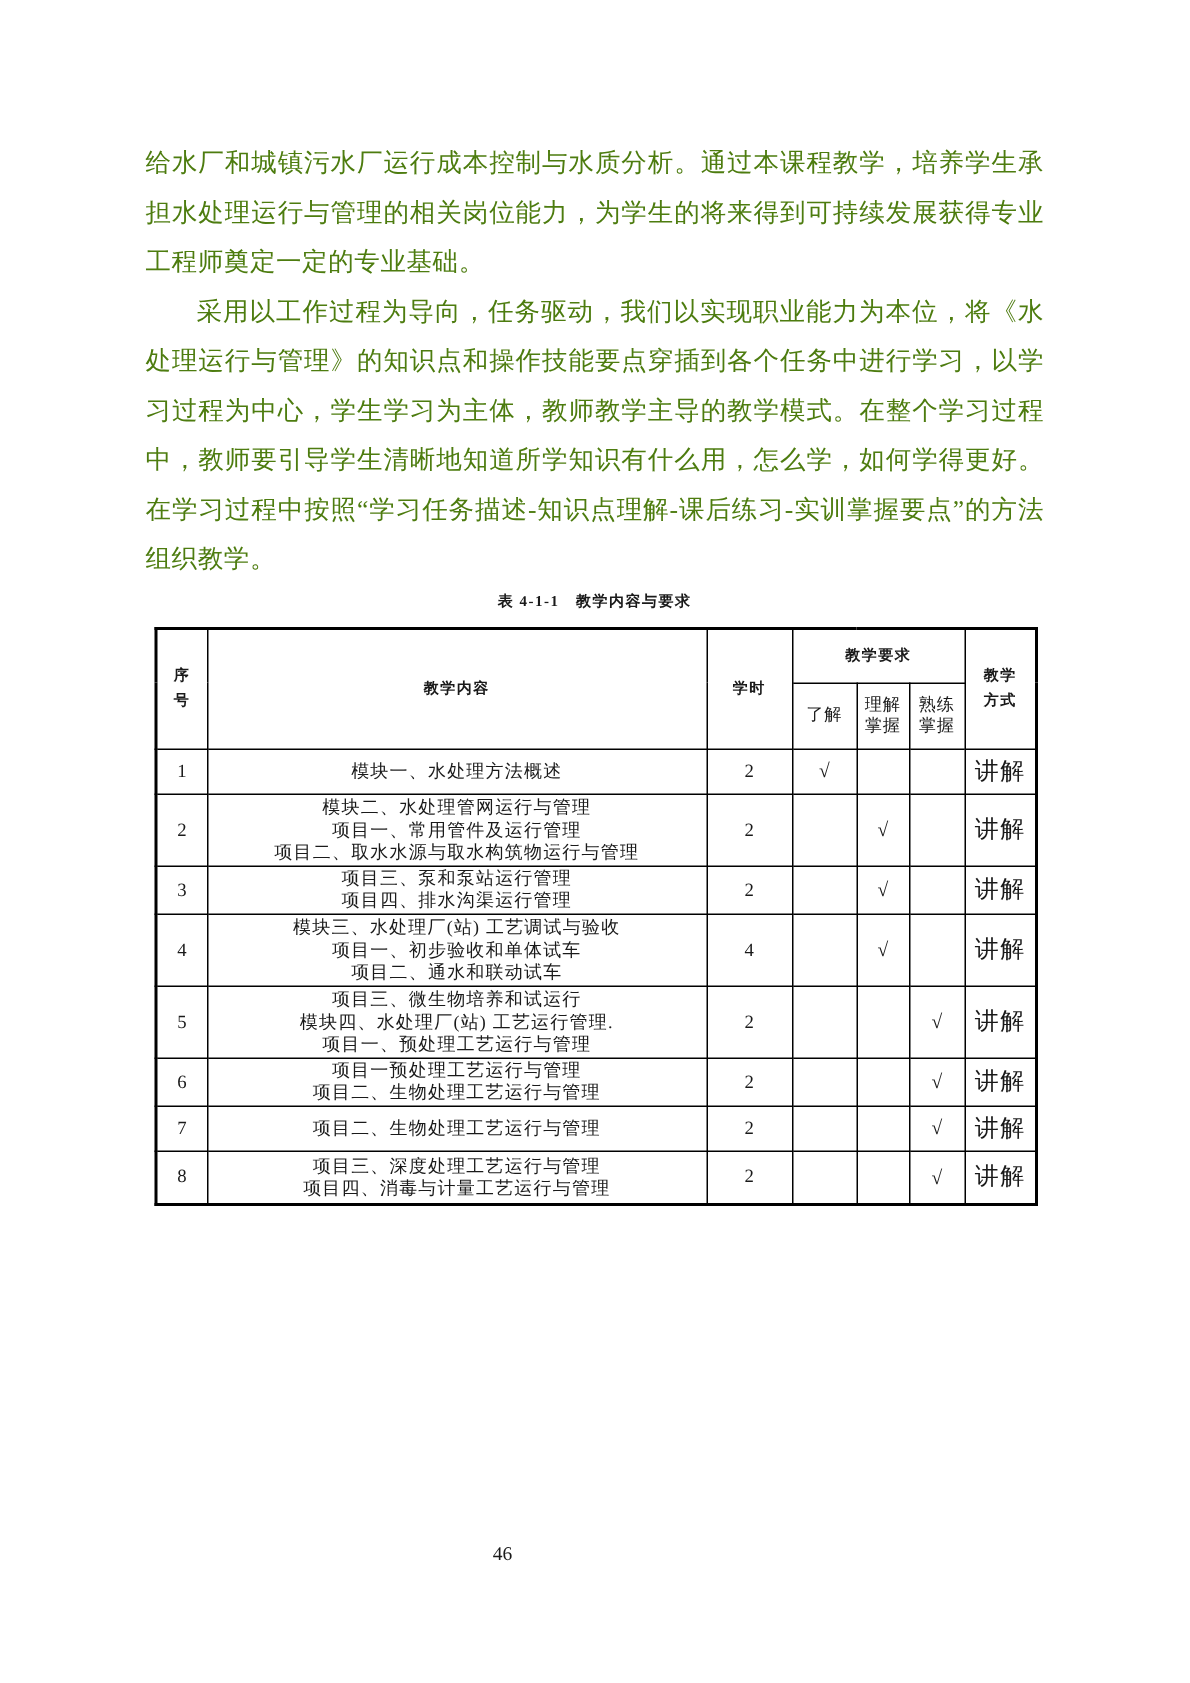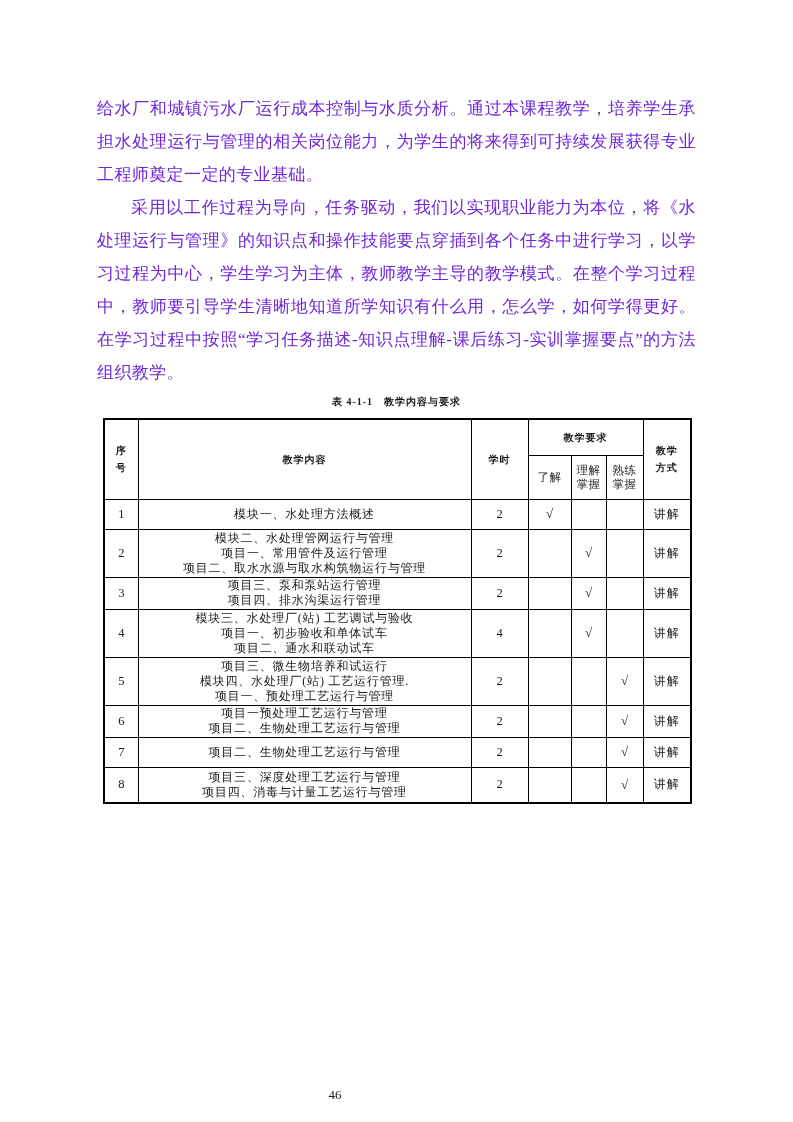--- a/index.html
+++ b/index.html
@@ -18,21 +18,21 @@
     top: 92px;
     width: 599px;
   }
   p.body-text {
     margin: 0;
     font-size: 17px;
     line-height: 33px;
     text-align: justify;
     text-justify: inter-ideograph;
     letter-spacing: 0.4px;
-    color: #6d28d9;
+    color: #4d7c0f;
   }
   p.ind { text-indent: 2em; }
 
   .table-title {
     margin-top: 2px;
     text-align: center;
     font-weight: bold;
     font-size: 10px;
     line-height: 22px;
     letter-spacing: 1px;
@@ -77,25 +77,25 @@
     font-size: 12.5px;
   }
   td.content-cell {
     text-align: left;
     font-size: 12px;
     line-height: 15px;
     letter-spacing: 0.8px;
     padding: 2px 4px 2px 9px;
   }
   td.check-cell { font-size: 13px; }
-  td.method-cell { font-size: 12px; letter-spacing: 1px; font-family: Liberation Serif, serif; }
+  td.method-cell { font-size: 16px; letter-spacing: 1px; font-family: Liberation Serif, serif; }
 
   .page-num {
     position: absolute;
-    top: 1087px;
+    top: 1028px;
     left: 0;
     width: 670px;
     text-align: center;
     font-size: 13px;
     color: #1a1a1a;
   }
 </style>
 </head>
 <body>
 

